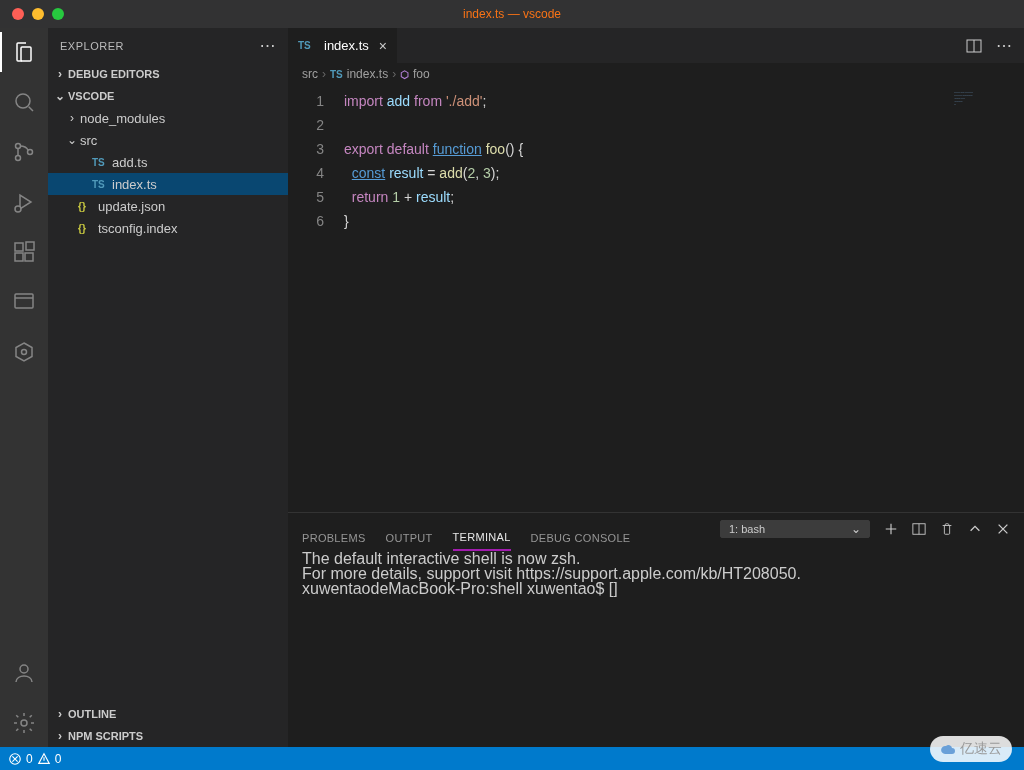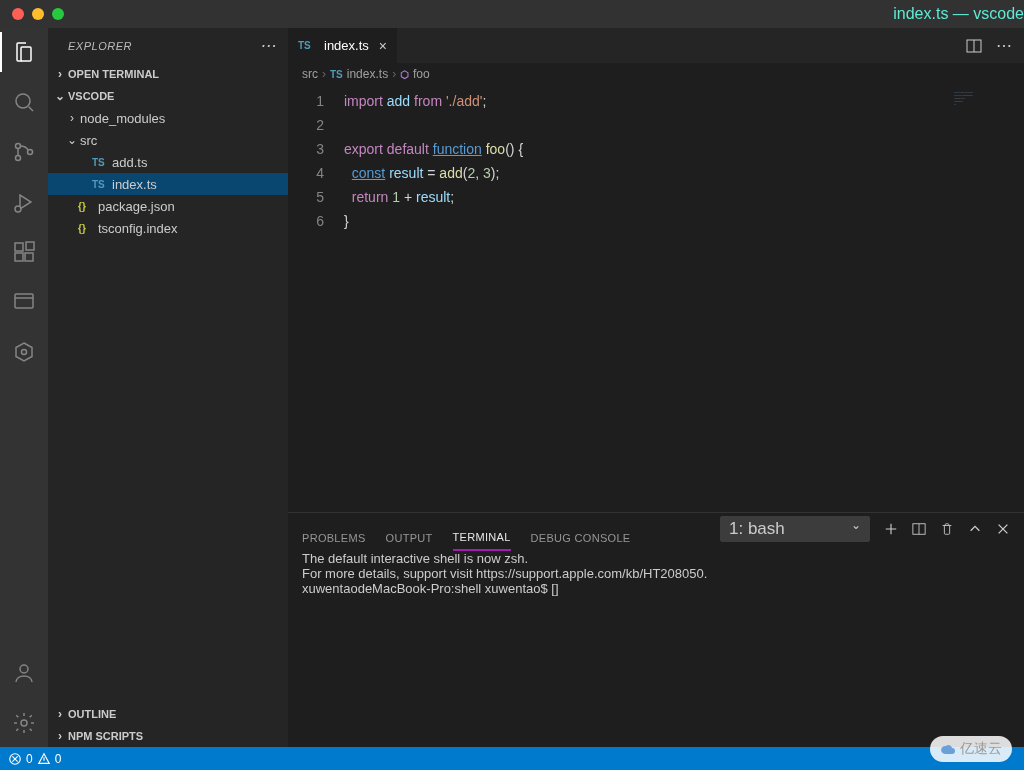--- a/index.html
+++ b/index.html
@@ -3,30 +3,30 @@
 <meta charset="utf-8">
 <style>
 * { margin: 0; padding: 0; box-sizing: border-box; font-family: -apple-system, BlinkMacSystemFont, "Segoe UI", sans-serif; }
 body { width: 1024px; height: 770px; background: #1e1e1e; color: #cccccc; overflow: hidden; position: relative; }
 .titlebar { height: 28px; background: #323233; display: flex; align-items: center; position: relative; }
 .traffic-lights { display: flex; gap: 8px; padding-left: 12px; }
 .traffic-light { width: 12px; height: 12px; border-radius: 50%; }
 .tl-red { background: #ff5f56; }
 .tl-yellow { background: #ffbd2e; }
 .tl-green { background: #27c93f; }
-.window-title { position: absolute; width: 100%; text-align: right; font-size: 16px; color: #5eead4; pointer-events: none; }
+.window-title { position: absolute; width: 100%; text-align: center; font-size: 12px; color: #f97316; pointer-events: none; }
 .main-layout { display: flex; height: 719px; }
 .activity-bar { width: 48px; background: #333333; display: flex; flex-direction: column; justify-content: space-between; padding: 8px 0; }
 .activity-top, .activity-bottom { display: flex; flex-direction: column; align-items: center; gap: 18px; }
 .activity-icon { width: 48px; height: 32px; display: flex; align-items: center; justify-content: center; color: #858585; cursor: pointer; position: relative; }
 .activity-icon.active { color: #ffffff; }
 .activity-icon.active::before { content: ""; position: absolute; left: 0; top: -4px; bottom: -4px; width: 2px; background: #ffffff; }
 .activity-icon svg { width: 24px; height: 24px; }
 .sidebar { width: 240px; background: #252526; display: flex; flex-direction: column; }
-.sidebar-header { height: 35px; display: flex; align-items: center; justify-content: space-between; padding: 0 12px 0 20px; font-size: 11px; color: #bbbbbb; letter-spacing: 0.5px; font-style: italic; }
+.sidebar-header { height: 35px; display: flex; align-items: center; justify-content: space-between; padding: 0 12px 0 12px; font-size: 11px; color: #bbbbbb; letter-spacing: 0.5px; }
 .more-dots { color: #cccccc; cursor: pointer; font-size: 16px; }
 .section-header { height: 22px; display: flex; align-items: center; padding: 0 4px; font-size: 11px; font-weight: 700; color: #cccccc; cursor: pointer; }
 .chevron { width: 16px; display: inline-flex; justify-content: center; font-size: 12px; color: #cccccc; }
 .tree { font-size: 13px; }
 .tree-item { height: 22px; display: flex; align-items: center; padding-left: 12px; cursor: pointer; color: #cccccc; }
 .tree-item.indent-1 { padding-left: 16px; }
 .tree-item.indent-2 { padding-left: 30px; }
 .tree-item.indent-3 { padding-left: 44px; }
 .tree-item.selected { background: #094771; }
 .file-icon { width: 20px; font-size: 10px; font-weight: 700; display: inline-flex; align-items: center; justify-content: flex-start; }
@@ -49,23 +49,23 @@
 .k-str { color: #ce9178; }
 .k-kw { color: #569cd6; text-decoration: underline; }
 .k-fn { color: #dcdcaa; }
 .k-num { color: #b5cea8; }
 .minimap { position: absolute; right: 0; top: 0; width: 80px; height: 100%; background: #1e1e1e; opacity: 0.6; padding: 6px 10px; font-size: 2px; line-height: 3px; color: #5a7a9a; overflow: hidden; }
 .panel { height: 235px; border-top: 1px solid #333; background: #1e1e1e; display: flex; flex-direction: column; }
 .panel-tabs { height: 32px; display: flex; align-items: center; padding: 0 14px; gap: 20px; font-size: 11px; color: #969696; }
 .panel-tab { cursor: pointer; padding: 6px 0; letter-spacing: 0.3px; margin-top: 17px; }
 .panel-tab.active { color: #e7e7e7; border-bottom: 2px solid #a21caf; }
 .panel-actions { margin-left: auto; display: flex; align-items: center; gap: 14px; color: #cccccc; }
-.terminal-select { background: #3c3c3c; border: 1px solid #3c3c3c; color: #cccccc; font-size: 17px; padding: 2px 30px 2px 8px; border-radius: 2px; position: relative; min-width: 150px; }
+.terminal-select { background: #3c3c3c; border: 1px solid #3c3c3c; color: #cccccc; font-size: 11px; padding: 2px 30px 2px 8px; border-radius: 2px; position: relative; min-width: 150px; }
 .terminal-select::after { content: "⌄"; position: absolute; right: 8px; top: 1px; color: #cccccc; font-size: 12px; }
-.panel-body { flex: 1; padding: 6px 14px; font-family: Menlo, Monaco, "Courier New", monospace; font-size: 13px; line-height: 15px; color: #cccccc; white-space: pre-wrap; }
+.panel-body { flex: 1; padding: 6px 14px; font-family: Menlo, Monaco, "Courier New", monospace; font-size: 16px; line-height: 15px; color: #cccccc; white-space: pre-wrap; }
 .statusbar { height: 23px; background: #007acc; color: #ffffff; display: flex; align-items: center; font-size: 12px; padding: 0 8px; justify-content: space-between; }
 .status-left, .status-right { display: flex; align-items: center; gap: 12px; }
 .status-item { display: flex; align-items: center; gap: 4px; cursor: pointer; }
 .sidebar-bottom { margin-top: auto; }
 .watermark { position: absolute; right: 12px; bottom: 8px; font-size: 14px; color: #999; background: rgba(255,255,255,0.85); padding: 4px 10px; border-radius: 14px; display: flex; align-items: center; gap: 4px; margin-top: 16px; }
 .pa-icon { width: 14px; height: 14px; cursor: pointer; }
 </style>
 </head>
 <body>
 
@@ -145,21 +145,21 @@
     </div>
   </div>
 
   <div class="sidebar">
     <div class="sidebar-header">
       <span>EXPLORER</span>
       <span class="more-dots">⋯</span>
     </div>
     <div class="section-header">
       <span class="chevron">›</span>
-      <span>OPEN TERMINAL</span>
+      <span>DEBUG EDITORS</span>
     </div>
     <div class="section-header">
       <span class="chevron">⌄</span>
       <span>VSCODE</span>
     </div>
     <div class="tree">
       <div class="tree-item indent-1">
         <span class="chevron">›</span>
         <span>node_modules</span>
       </div>
@@ -170,21 +170,21 @@
       <div class="tree-item indent-3">
         <span class="file-icon ts-icon">TS</span>
         <span>add.ts</span>
       </div>
       <div class="tree-item indent-3 selected">
         <span class="file-icon ts-icon">TS</span>
         <span>index.ts</span>
       </div>
       <div class="tree-item indent-2">
         <span class="file-icon json-icon">{}</span>
-        <span>package.json</span>
+        <span>update.json</span>
       </div>
       <div class="tree-item indent-2">
         <span class="file-icon json-icon">{}</span>
         <span>tsconfig.index</span>
       </div>
     </div>
     <div class="sidebar-bottom">
       <div class="section-header">
         <span class="chevron">›</span>
         <span>OUTLINE</span>

